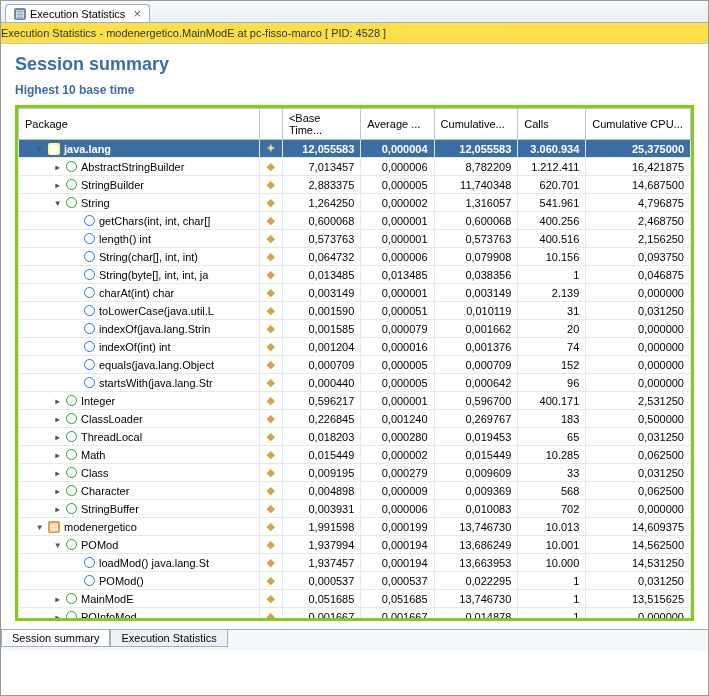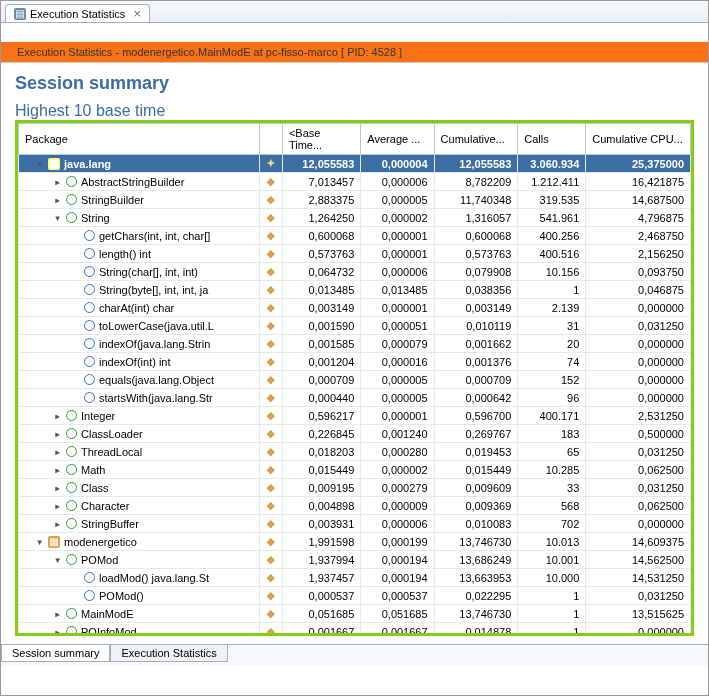--- a/index.html
+++ b/index.html
@@ -1,22 +1,22 @@
 <!DOCTYPE html>
 <html><head>
 <meta charset="utf-8">
 <style>
 * { box-sizing: border-box; margin: 0; padding: 0; }
 body { font-family: Tahoma, Arial, sans-serif; font-size: 11px; background: #fff; color: #000; width: 709px; height: 696px; overflow: hidden; border: 1px solid #999; }
 .tab-bar { background: linear-gradient(#f5f9fc, #e8f0f7); border-bottom: 1px solid #a0b0c0; height: 22px; display: flex; align-items: flex-end; }
 .tab { background: #fff; border: 1px solid #a0b0c0; border-bottom: none; border-top-left-radius: 4px; border-top-right-radius: 4px; padding: 2px 8px; margin-left: 4px; display: flex; align-items: center; gap: 4px; font-size: 11px; }
 .tab .close { color: #666; font-size: 13px; line-height: 1; cursor: pointer; margin-left: 4px; }
-.breadcrumb { background: #f97316; padding: 4px 16px; border-bottom: 1px solid #ccc; font-size: 11px; color: #333; margin-top: 19px; }
+.breadcrumb { background: #fde047; padding: 4px 0; border-bottom: 1px solid #ccc; font-size: 11px; color: #333; }
 .title { color: #3b6ea5; font-size: 18px; font-weight: bold; padding: 10px 14px 2px; }
-.subtitle { color: #3b6ea5; font-size: 16px; font-weight: normal; padding: 6px 14px 0; }
+.subtitle { color: #3b6ea5; font-size: 12px; font-weight: bold; padding: 6px 14px 8px; }
 .table-wrap { margin: 0 14px 8px 14px; border: 3px solid #84cc16; height: 516px; overflow: auto; }
 table { border-collapse: collapse; width: 100%; font-size: 11px; }
 th { background: #fff; border: 1px solid #b5c8de; padding: 3px 6px; font-weight: normal; text-align: left; position: sticky; top: 0; }
 th.num { text-align: left; }
 tbody tr { height: 18px; }
 tbody td { border: 1px solid #e5e9ef; padding: 1px 6px; white-space: nowrap; }
 td.num { text-align: right; font-family: Tahoma, Arial; }
 tr.sel td { background: #3b6ea5; color: #fff; font-weight: bold; }
 tr.sel td .ti, tr.sel td .diamond { filter: brightness(1.6); }
 .pkg-cell { display: flex; align-items: center; gap: 4px; }
@@ -101,21 +101,21 @@
               <span class="indent" style="width:24px"></span>
               <span class="tw">▸</span>
               <span class="ti ti-class"></span>
               <span>StringBuilder</span>
             </div>
           </td>
           <td class="diamond">◆</td>
           <td class="num">2,883375</td>
           <td class="num">0,000005</td>
           <td class="num">11,740348</td>
-          <td class="num">319.535</td>
+          <td class="num">620.701</td>
           <td class="num">14,687500</td>
         </tr>
         <tr>
           <td>
             <div class="pkg-cell">
               <span class="indent" style="width:24px"></span>
               <span class="tw">▾</span>
               <span class="ti ti-class"></span>
               <span>String</span>
             </div>

